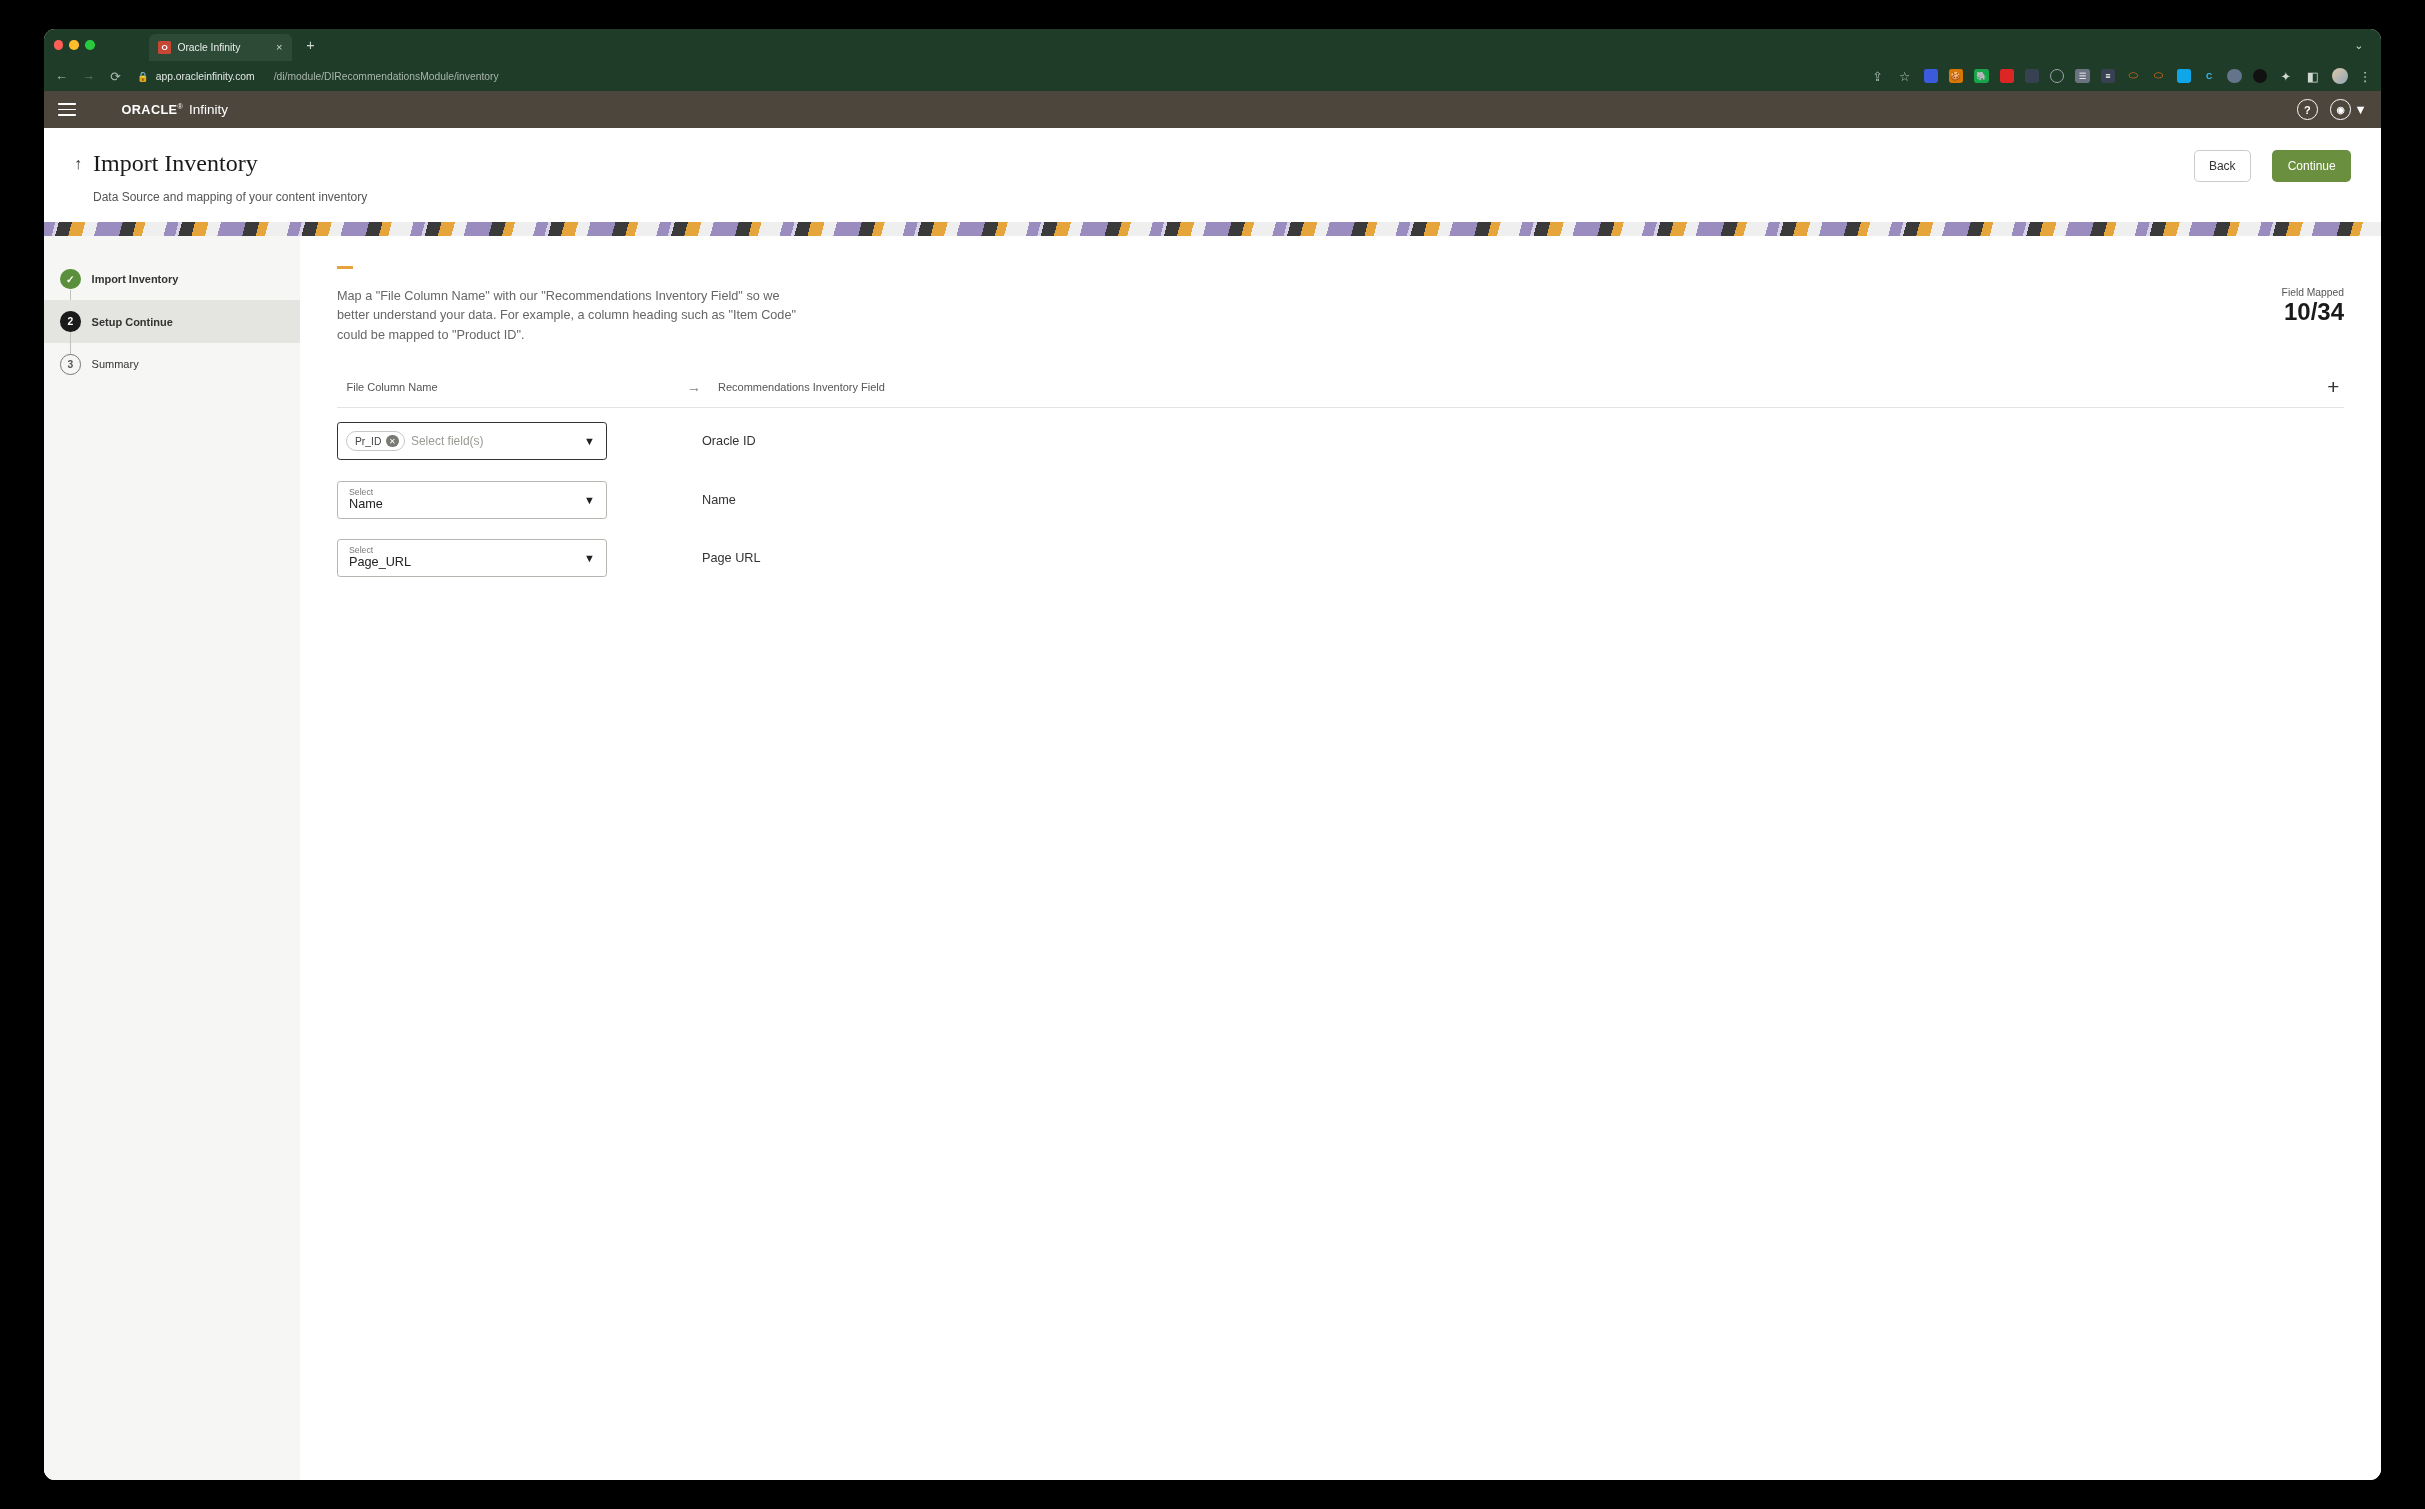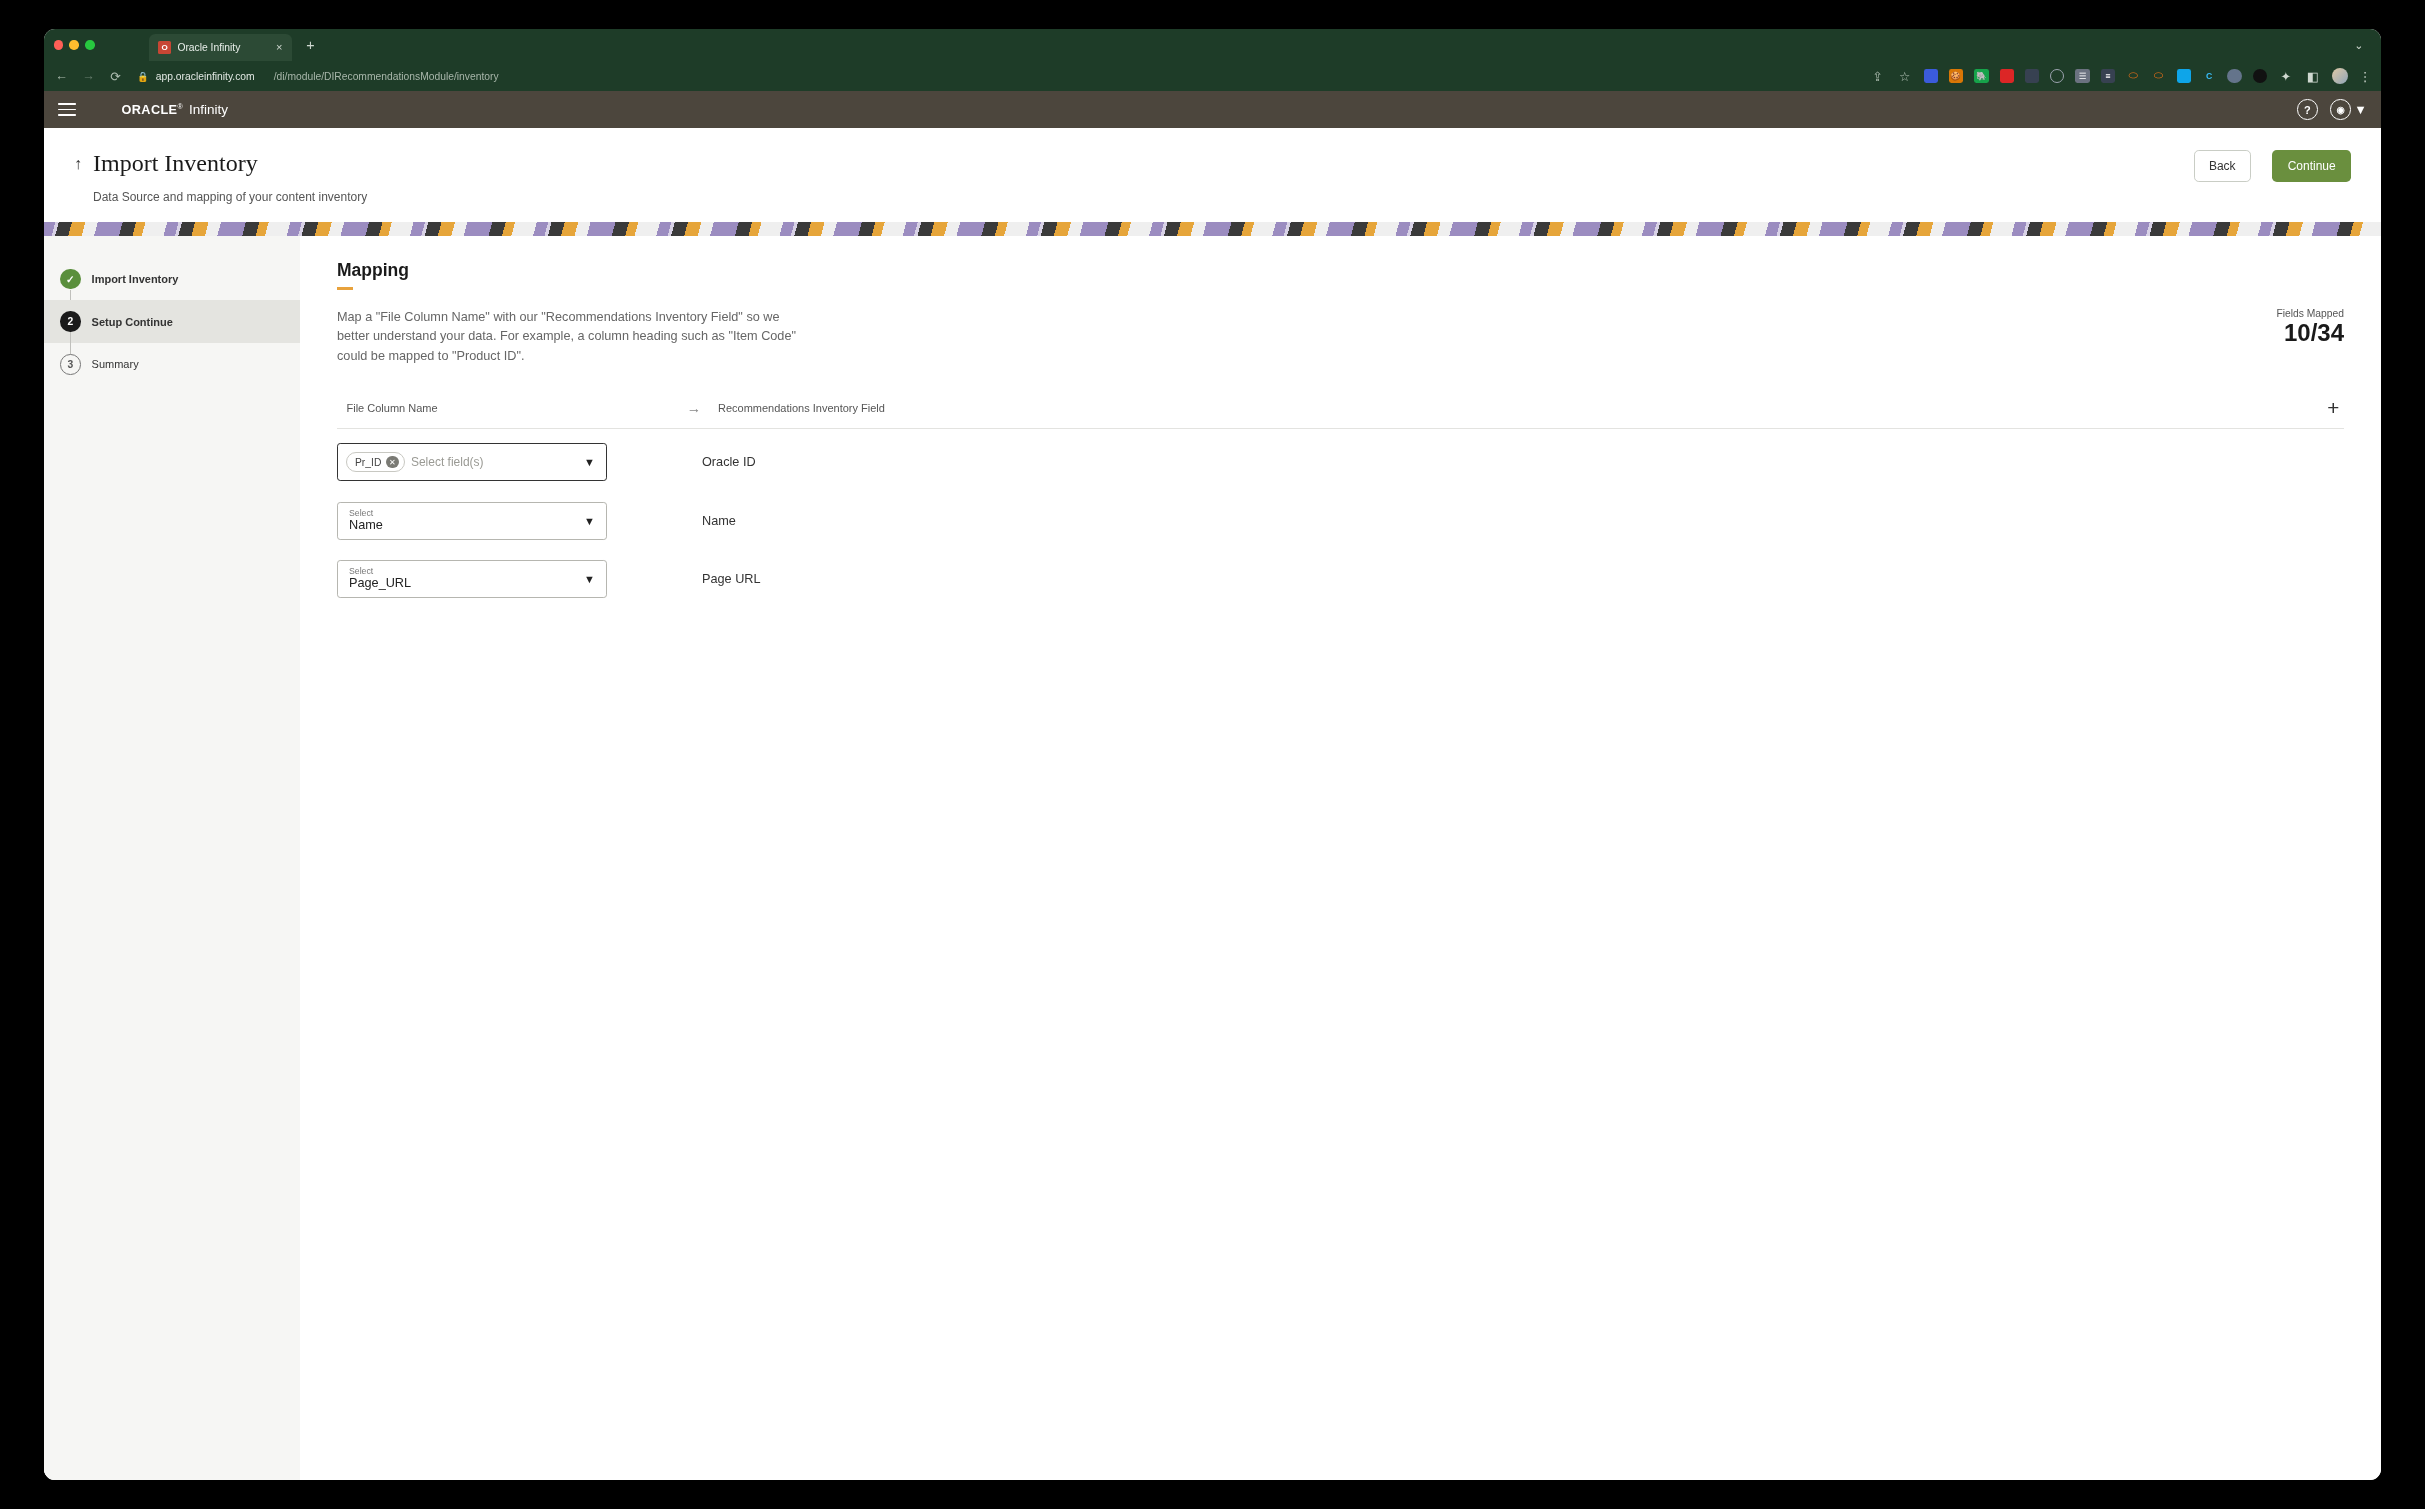--- a/index.html
+++ b/index.html
@@ -224,27 +224,26 @@
         <div class="label">Setup Continue</div>
         <div class="connector"></div>
       </div>
       <div class="step">
         <div class="circ future">3</div>
         <div class="label">Summary</div>
       </div>
     </div>
 
     <div class="main">
-      <h2>Mapping</h2>
       <div class="accent"></div>
 
       <div class="toprow">
         <div class="desc">Map a "File Column Name" with our "Recommendations Inventory Field" so we better understand your data. For example, a column heading such as "Item Code" could be mapped to "Product ID".</div>
         <div class="count-block">
-          <div class="count-label">Fields Mapped</div>
+          <div class="count-label">Field Mapped</div>
           <div class="count-value">10/34</div>
         </div>
       </div>
 
       <div class="cols">
         <div class="col-left">File Column Name</div>
         <div class="col-arrow">→</div>
         <div class="col-right">Recommendations Inventory Field</div>
         <div class="col-add">+</div>
       </div>

